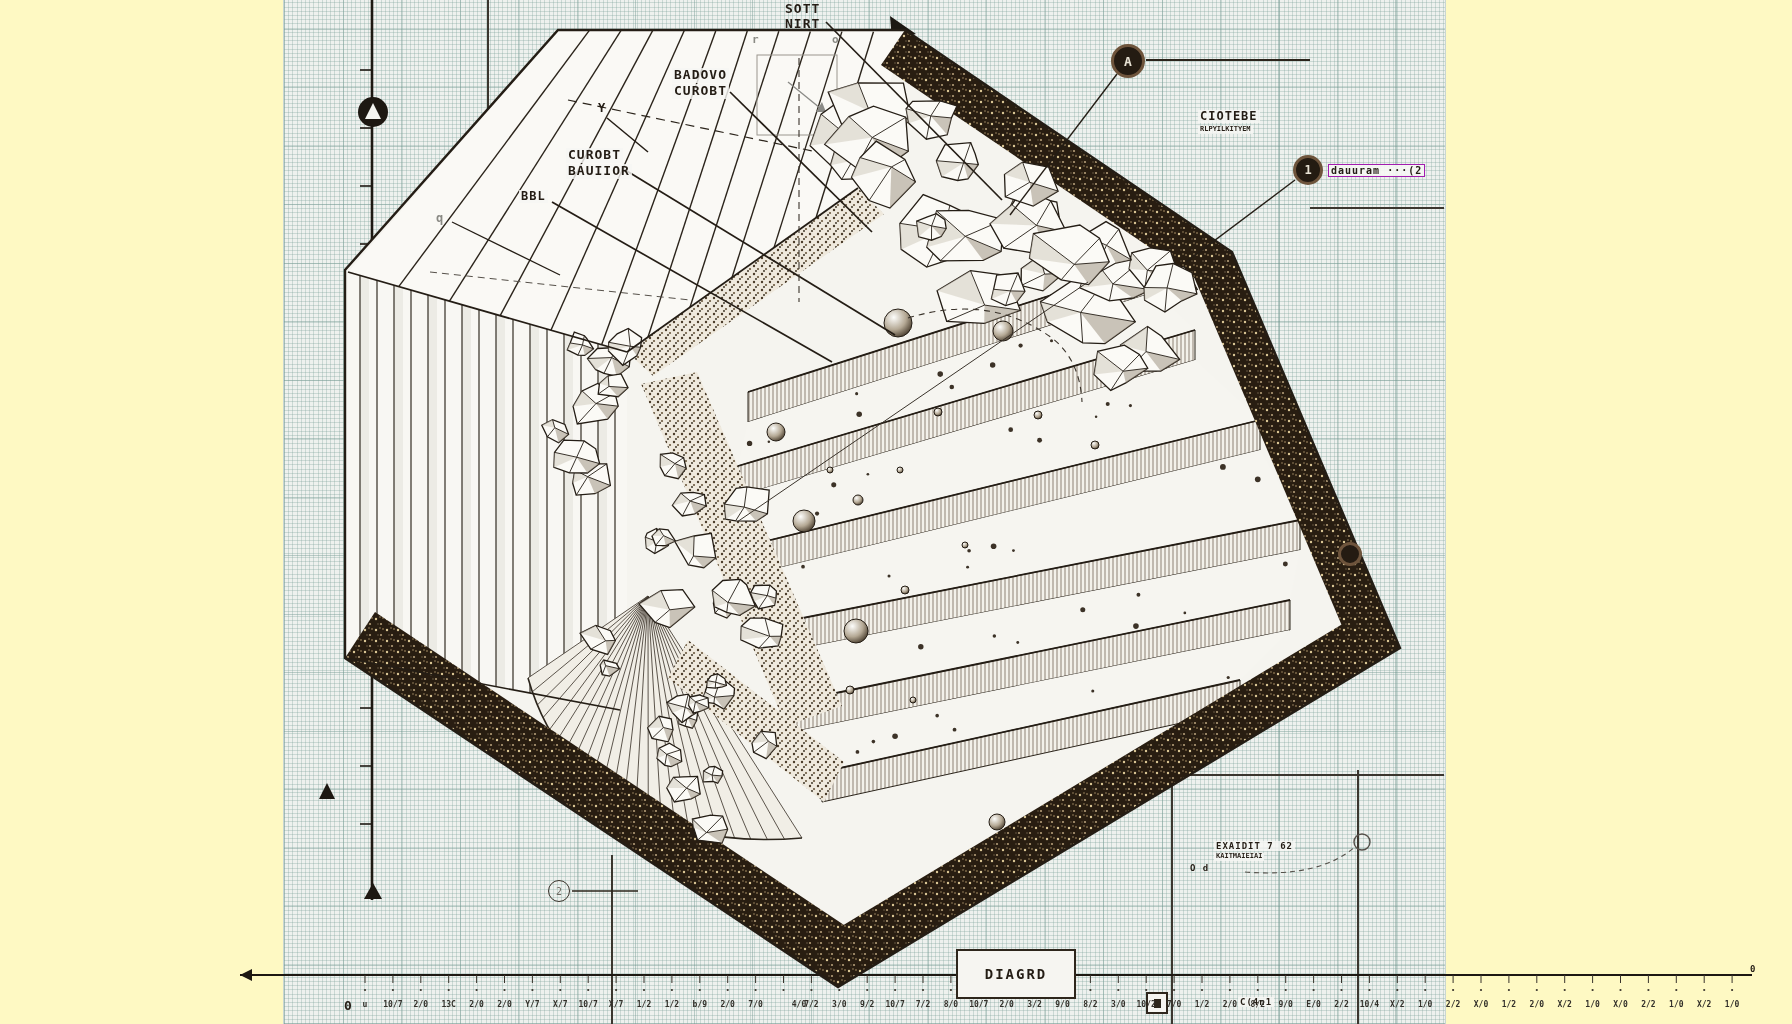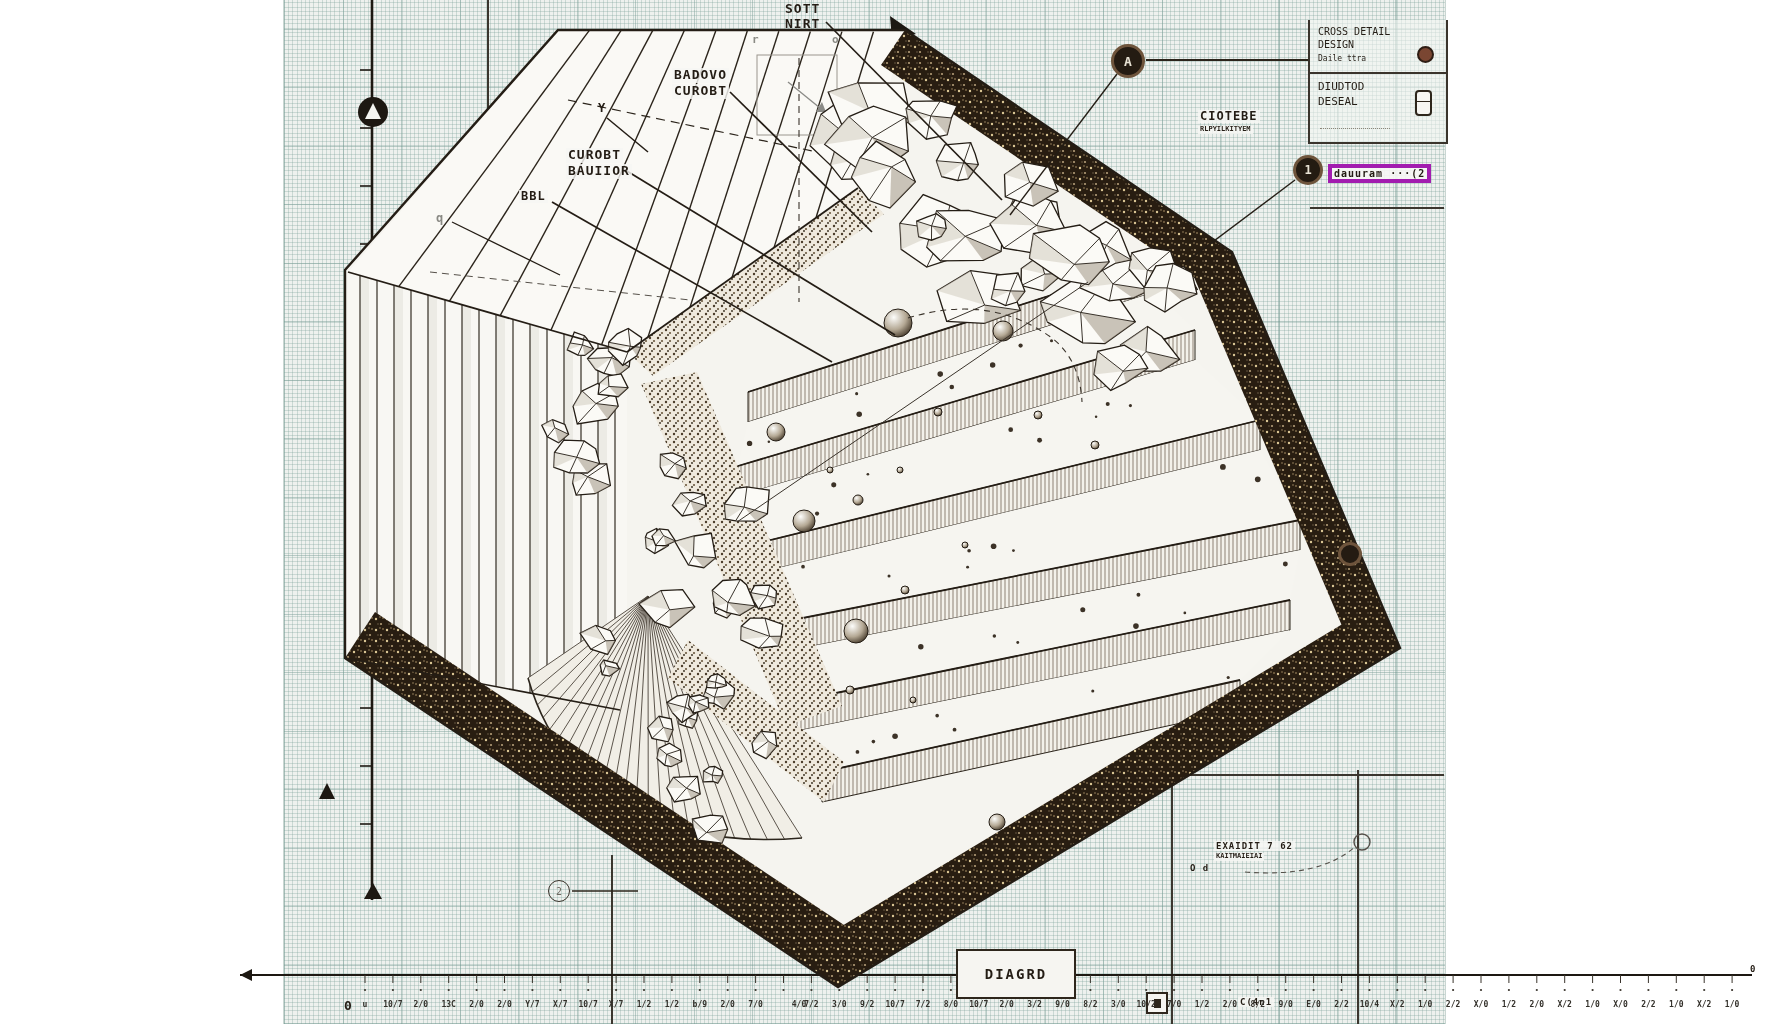--- a/index.html
+++ b/index.html
@@ -1,16 +1,16 @@
 <!DOCTYPE html>
 <html><head>
 <meta charset="utf-8">
 <style>
   html,body{margin:0;padding:0;background:#e9e9e7;}
-  .stage{position:relative;width:1792px;height:1024px;background:#ffffff;overflow:hidden;
+  .stage{position:relative;width:1792px;height:1024px;background:#fef9c3;overflow:hidden;
          font-family:"DejaVu Sans Mono", monospace;color:#241d15;}
   .paper{position:absolute;left:283px;top:0;width:1161px;height:1024px;background-color:#eef1ee;
     background-image:
       repeating-linear-gradient(0deg, rgba(120,158,150,.30) 0 1px, transparent 1px 4.2px),
       repeating-linear-gradient(90deg, rgba(120,158,150,.30) 0 1px, transparent 1px 4.2px),
       repeating-linear-gradient(0deg, rgba(95,138,130,.38) 0 1px, transparent 1px 58.5px),
       repeating-linear-gradient(90deg, rgba(95,138,130,.38) 0 1px, transparent 1px 58.5px);
     border-left:1px solid #c9d6d2;border-right:1px solid #c9d6d2;}
   svg.art{position:absolute;left:0;top:0;}
   .lbl{position:absolute;font-weight:bold;letter-spacing:1px;line-height:1.12;white-space:pre;
@@ -786,45 +786,34 @@
 
   <div class="lbl s12" style="left:519px;top:190px;">BBL</div>
   <div class="lbl s12 nobg" style="left:596px;top:102px;">Y</div>
   <div class="lbl s12 nobg gray" style="left:434px;top:212px;">q</div>
   <div class="lbl s11 nobg gray" style="left:750px;top:34px;">r</div>
   <div class="lbl s11 nobg gray" style="left:830px;top:34px;">o</div>
 
   <div class="lbl s12" style="left:1198px;top:110px;">CIOTEBE</div>
   <div class="lbl s7" style="left:1198px;top:126px;">RLPYILKITYEM</div>
 
-  <div class="legend">
-    <div class="row s10" style="top:6px;">CROSS DETAIL</div>
-    <div class="row s10" style="top:19px;">DESIGN</div>
-    <div class="row s8" style="top:34px;">Daile ttra</div>
-    <div class="dot"></div>
-    <div class="div"></div>
-    <div class="row s11" style="top:60px;">DIUDTOD</div>
-    <div class="row s11" style="top:75px;">DESEAL</div>
-    <div class="cyl"></div>
-    <div class="uline"></div>
-  </div>
 
   <div class="callout" style="left:1111px;top:44px;width:28px;height:28px;font-size:13px;">
       <span>A</span>
     </div>
   <div class="callout" style="left:1293px;top:155px;width:24px;height:24px;font-size:12px;">
       <span>1</span>
     </div>
   <div class="ring" style="left:548px;top:880px;width:20px;height:20px;border:1.5px solid #3a332b;color:#6f6а62;
        display:flex;align-items:center;justify-content:center;font-size:10px;color:#6f6a62;">
       <span>2</span>
     </div>
   <div class="ring" style="left:1338px;top:542px;width:18px;height:18px;background:#241b12;border:3px solid #6e543c;"></div>
 
-  <div class="lbl s10" style="left:1328px;top:164px;border:4px solid #a21caf;background:rgba(246,247,244,.9);">dauuram ···(2</div>
+  <div class="lbl s10" style="left:1328px;top:164px;border:1px solid #a21caf;background:rgba(246,247,244,.9);">dauuram ···(2</div>
 
   <div class="lbl s9" style="left:1214px;top:841px;">EXAIDIT 7 62</div>
   <div class="lbl s7" style="left:1214px;top:853px;">KAITMAIEIAI</div>
   <div class="lbl s9 nobg" style="left:1188px;top:863px;">O d</div>
 
   <div class="dbox">
     <span>DIAGRD</span>
   </div>
   <div class="sqicon">
       <i></i>

